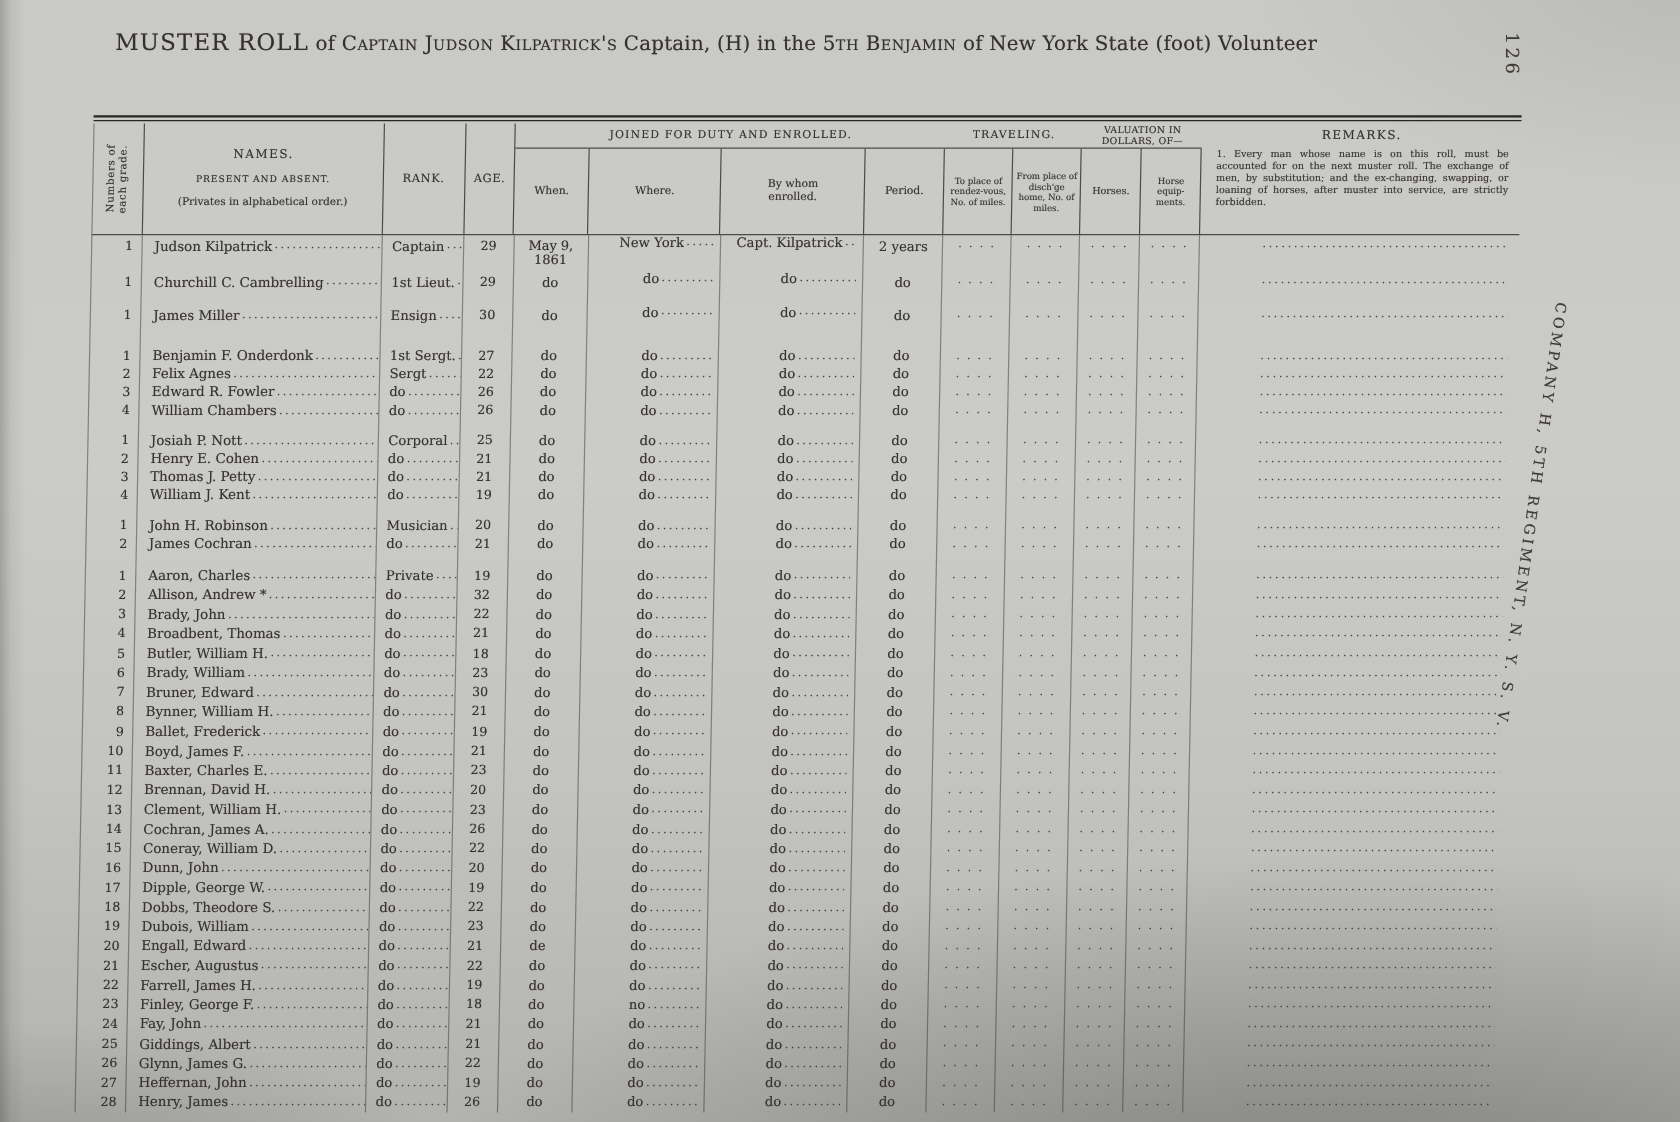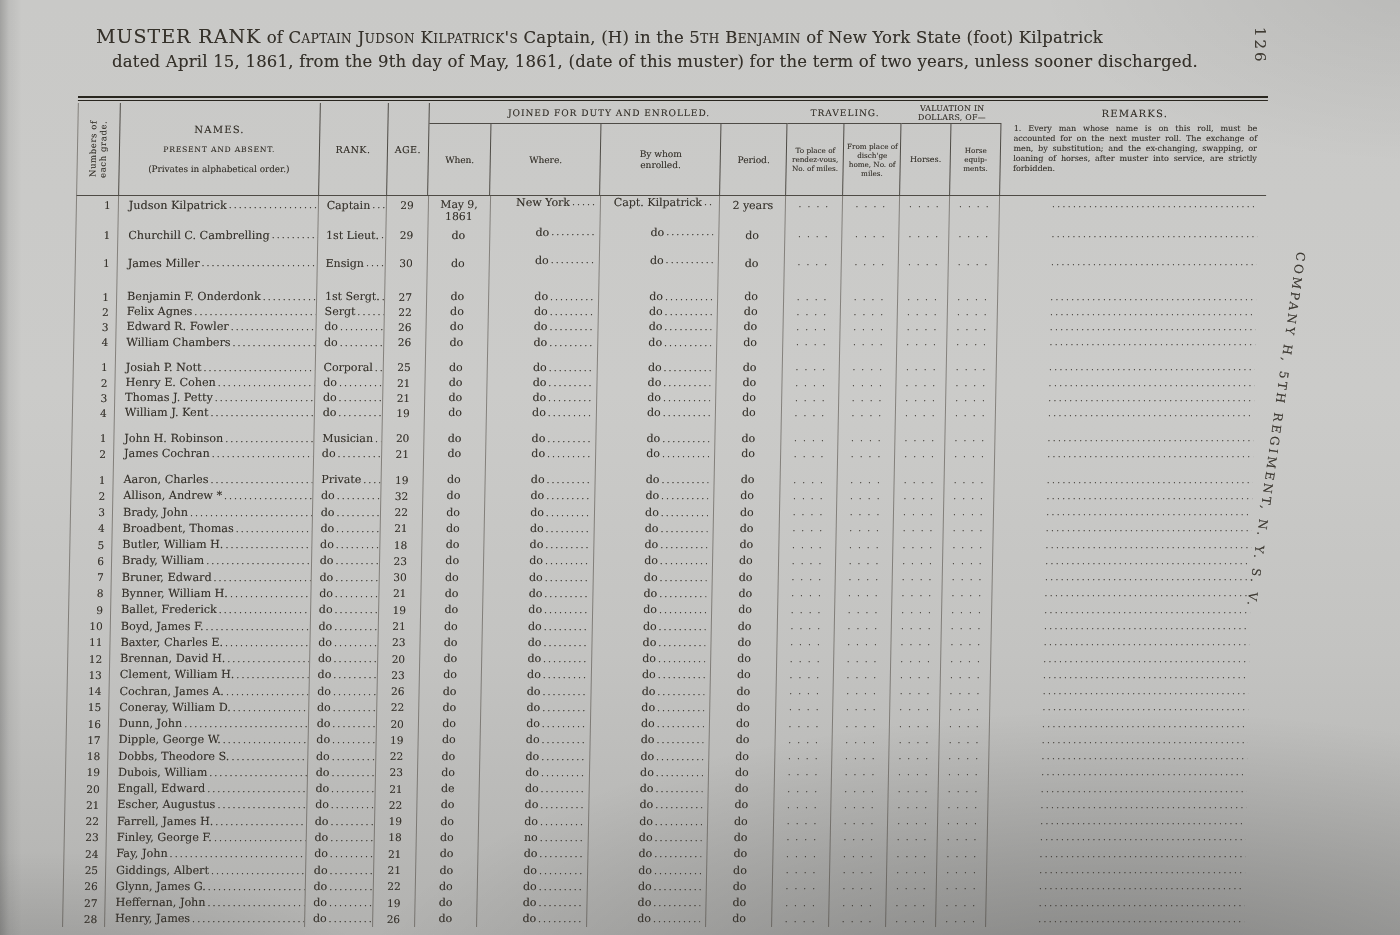--- a/index.html
+++ b/index.html
@@ -117,22 +117,21 @@
   .t-cell.c-remarks{padding-left:52px;padding-right:8px;}
   .remarks-dots{flex:1;overflow:hidden;white-space:nowrap;font-size:9px;letter-spacing:2.4px;color:var(--ink-soft);}
   .t-row.gap .t-cell{font-size:0;}
 </style>
 </head>
 <body>
 
 <div class="photo">
 
   <div class="title">
-    <div class="title-line"><span class="seg-lead">MUSTER RANK</span><span class="seg-normal"> of </span><span class="seg-smallcaps">Captain Judson Kilpatrick's</span><span class="seg-normal"> Captain, (H) in the </span><span class="seg-smallcaps">5th Benjamin</span><span class="seg-normal"> of New York State (foot) Kilpatrick</span></div>
-    <div class="title-line indent"><span class="seg-normal">dated April 15, 1861, from the 9th day of May, 1861, (date of this muster) for the term of two years, unless sooner discharged.</span></div>
+    <div class="title-line"><span class="seg-lead">MUSTER ROLL</span><span class="seg-normal"> of </span><span class="seg-smallcaps">Captain Judson Kilpatrick's</span><span class="seg-normal"> Captain, (H) in the </span><span class="seg-smallcaps">5th Benjamin</span><span class="seg-normal"> of New York State (foot) Volunteer</span></div>
   </div>
 
   <div class="page-number">126</div>
   <div class="side-label">COMPANY H, 5TH REGIMENT, N. Y. S. V.</div>
 
   <div class="muster-table">
     <div class="top-rule"></div>
 
     <div class="t-header">
       <div class="h-cell c-no">

